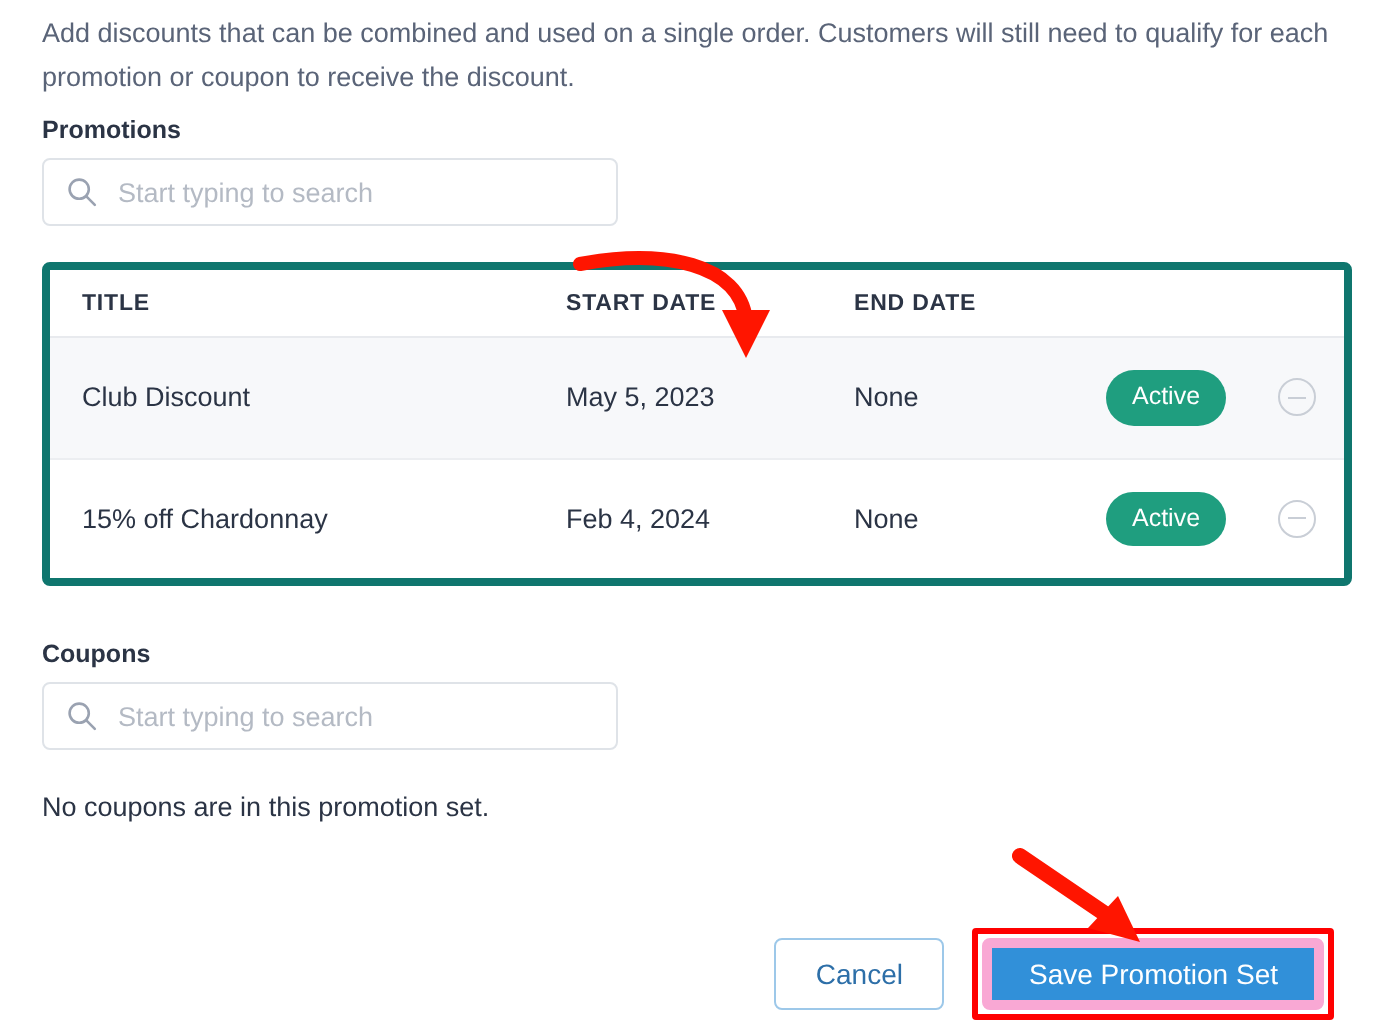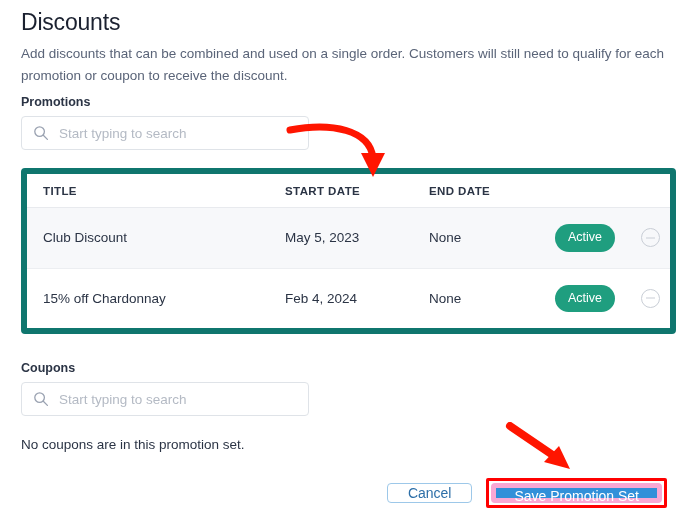--- a/index.html
+++ b/index.html
@@ -83,21 +83,21 @@
     min-width: 0;
   }
   .search-input::placeholder {
     color: #b4bac4;
   }
 
   
   .promotions-table {
     margin: 18px 0 0 5px;
     width: 655px;
-    border: 6px solid #0f766e;
+    border: 4px solid #0f766e;
     border-radius: 4px;
     border-collapse: separate;
     border-spacing: 0;
     overflow: hidden;
     background: #fff;
     box-sizing: border-box;
   }
   .promotions-table table {
     width: 100%;
     border-collapse: collapse;
@@ -179,21 +179,21 @@
     display: flex;
     align-items: center;
     gap: 14px;
   }
   .btn {
     font-family: "Liberation Sans", sans-serif;
     font-size: 14px;
     border-radius: 4px;
     cursor: pointer;
     box-sizing: border-box;
-    height: 20px;
+    height: 36px;
     padding: 0 20px;
     white-space: nowrap;
   }
   .btn-cancel {
     background: #ffffff;
     border: 1px solid #9dc8e9;
     color: #2d6fa8;
   }
   .btn-save {
     background: #3190d9;
@@ -225,21 +225,20 @@
     top: 418px;
     width: 76px;
     height: 50px;
   }
 </style>
 </head>
 <body>
 
 <div class="page">
 
-  <h1 class="page-title">Discounts</h1>
   <p class="page-desc">Add discounts that can be combined and used on a single order. Customers will still need to qualify for each promotion or coupon to receive the discount.</p>
 
   <div class="field-group" style="margin-top:8px;">
     <div class="field-label">Promotions</div>
     <div class="search-box">
       <svg class="search-icon" viewBox="0 0 16 16" fill="none">
         <circle cx="6.6" cy="6.6" r="4.8" stroke="#9aa2b1" stroke-width="1.3"></circle>
         <line x1="10.3" y1="10.3" x2="14.4" y2="14.4" stroke="#9aa2b1" stroke-width="1.3" stroke-linecap="round"></line>
       </svg>
       <input class="search-input" type="text" placeholder="Start typing to search" style="">

